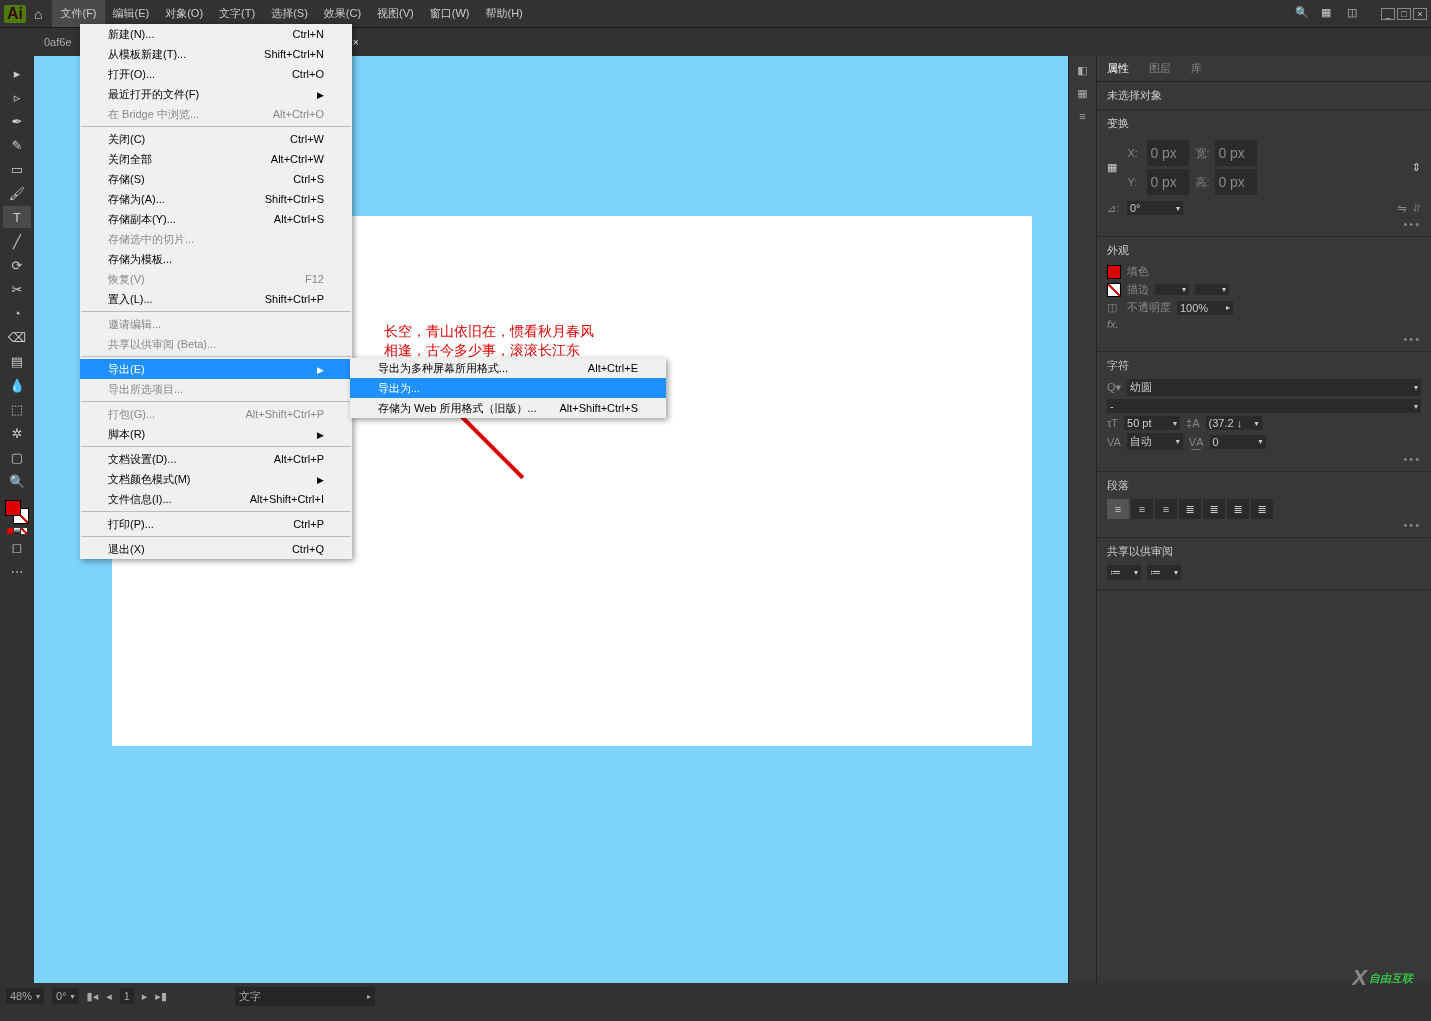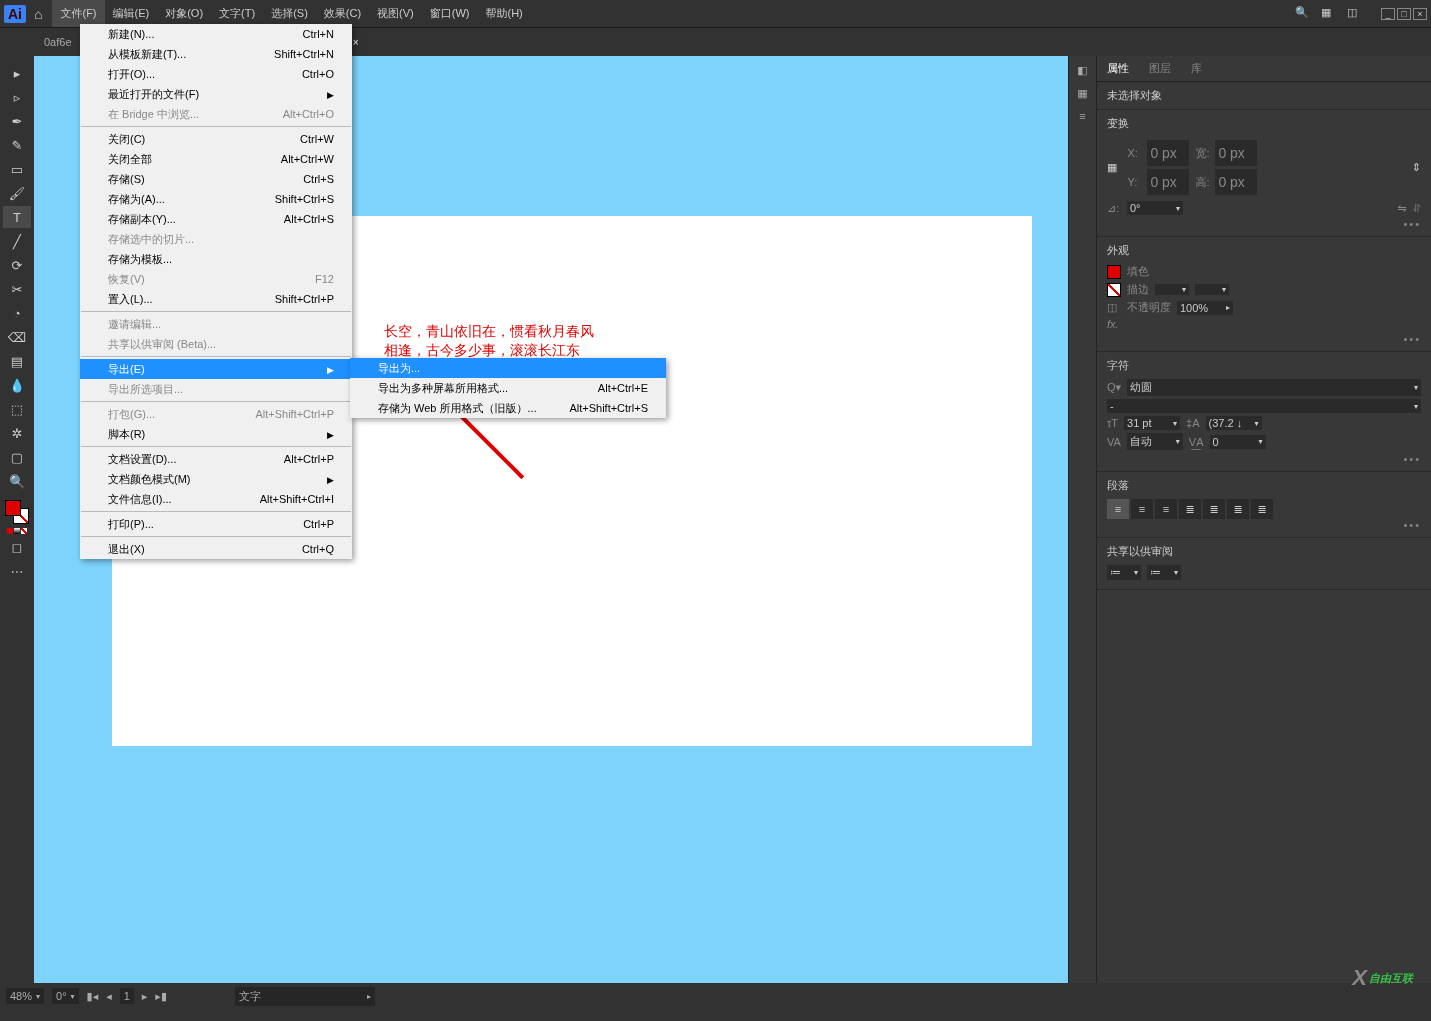--- a/index.html
+++ b/index.html
@@ -1,20 +1,20 @@
 <!DOCTYPE html>
 <html><head>
 <meta charset="utf-8">
 <style>
 * { margin: 0; padding: 0; box-sizing: border-box; font-family: "Microsoft YaHei", Arial, sans-serif; font-size: 11px; user-select: none; }
 body { background: #323232; width: 1431px; height: 1021px; overflow: hidden; position: relative; color: #ccc; }
 
 
 .menubar { height: 28px; background: #323232; display: flex; align-items: center; padding: 0 4px; border-bottom: 1px solid #1a1a1a; }
-.menubar .app-icon { width: 22px; height: 18px; background: #3b82f6; color: #3a0a00; font-weight: bold; font-size: 14px; display: flex; align-items: center; justify-content: center; border-radius: 2px; margin-right: 8px; }
+.menubar .app-icon { width: 22px; height: 18px; background: #4d7c0f; color: #3a0a00; font-weight: bold; font-size: 16px; display: flex; align-items: center; justify-content: center; border-radius: 2px; margin-right: 8px; }
 .menubar .home-icon { font-size: 14px; margin-right: 10px; color: #ccc; }
 .menu-item { padding: 6px 8px; color: #ccc; cursor: default; }
 .menu-item.open { background: #4a4a4a; }
 .menubar-right { margin-left: auto; display: flex; align-items: center; gap: 10px; }
 .menubar-right .ico { width: 16px; height: 16px; color: #ccc; }
 .win-controls { display: flex; gap: 2px; margin-left: 8px; }
 .win-controls div { width: 14px; height: 12px; border: 1px solid #888; font-size: 9px; text-align: center; line-height: 10px; }
 
 
 .doc-tabs { height: 28px; background: #323232; display: flex; align-items: center; padding-left: 36px; color: #aaa; }
@@ -53,21 +53,21 @@
 .fill-sw { width: 14px; height: 14px; background: #d00; border: 1px solid #000; }
 .stroke-sw { width: 14px; height: 14px; background: #fff; border: 1px solid #000; position: relative; }
 .stroke-sw::after{content:"";position:absolute;inset:0;background:linear-gradient(to top right,transparent 42%,#d00 42%,#d00 58%,transparent 58%);}
 .para-btns { display: flex; gap: 2px; }
 .para-btn { width: 22px; height: 20px; background: #2a2a2a; display: flex; align-items: center; justify-content: center; }
 .para-btn.active { background: #555; }
 .more-dots {text-align:right;color:#888;letter-spacing:2px;}
 
 
 .dropdown { position: absolute; left: 80px; top: 24px; width: 272px; background: #f0f0f0; color: #000; box-shadow: 2px 2px 6px rgba(0,0,0,0.4); z-index: 100; }
-.dd-item { display: flex; justify-content: space-between; padding: 3px 18px 3px 28px; height: 20px; align-items: center; }
+.dd-item { display: flex; justify-content: space-between; padding: 3px 28px 3px 28px; height: 20px; align-items: center; }
 .dd-item.disabled { color: #888; }
 .dd-item.highlight { background: #1e90ff; color: #fff; }
 .dd-item .arrow { font-size: 9px; }
 .dd-sep { height: 1px; background: #bbb; margin: 2px 1px; }
 
 .submenu { position: absolute; left: 350px; top: 358px; width: 316px; background: #f0f0f0; color: #000; box-shadow: 2px 2px 6px rgba(0,0,0,0.4); z-index: 101; }
 
 
 .statusbar { position: absolute; bottom: 12px; left: 0; right: 0; height: 26px; background: #323232; display: flex; align-items: center; padding: 0 6px; gap: 8px; color: #aaa; font-size: 10px; }
 .statusbar .fld { background: #262626; padding: 2px 4px; display: flex; align-items: center; gap: 4px; }
@@ -251,21 +251,21 @@
         </div>
       <div class="row">
           <div class="sel" style="flex:1">
             <span>-</span>
             <span class="chev">▾</span>
           </div>
         </div>
       <div class="row">
           <span>τT</span>
           <div class="sel">
-            <span>31 pt</span>
+            <span>50 pt</span>
             <span class="chev">▾</span>
           </div>
           <span>‡A</span>
           <div class="sel">
             <span>(37.2 ↓</span>
             <span class="chev">▾</span>
           </div>
         </div>
       <div class="row">
           <span>VA</span>
@@ -414,27 +414,27 @@
       <span>Ctrl+P</span>
     </div>
     <div class="dd-sep"></div>
     <div class="dd-item">
       <span>退出(X)</span>
       <span>Ctrl+Q</span>
     </div>
   </div>
 
 <div class="submenu" id="export-submenu">
+    <div class="dd-item">
+      <span>导出为多种屏幕所用格式...</span>
+      <span>Alt+Ctrl+E</span>
+    </div>
     <div class="dd-item highlight">
       <span>导出为...</span>
       <span></span>
-    </div>
-    <div class="dd-item">
-      <span>导出为多种屏幕所用格式...</span>
-      <span>Alt+Ctrl+E</span>
     </div>
     <div class="dd-item">
       <span>存储为 Web 所用格式（旧版）...</span>
       <span>Alt+Shift+Ctrl+S</span>
     </div>
   </div>
 
 <div class="arrow-line" style="left:130px;top:379px;width:170px;height:4px;transform:rotate(9deg)"></div>
 <div class="arrow-head" style="left:118px;top:368px;border-right-color:#d00;transform:rotate(9deg)"></div>
 <div class="arrow-line" style="left:445px;top:398px;width:110px;height:4px;transform:rotate(45deg)"></div>

